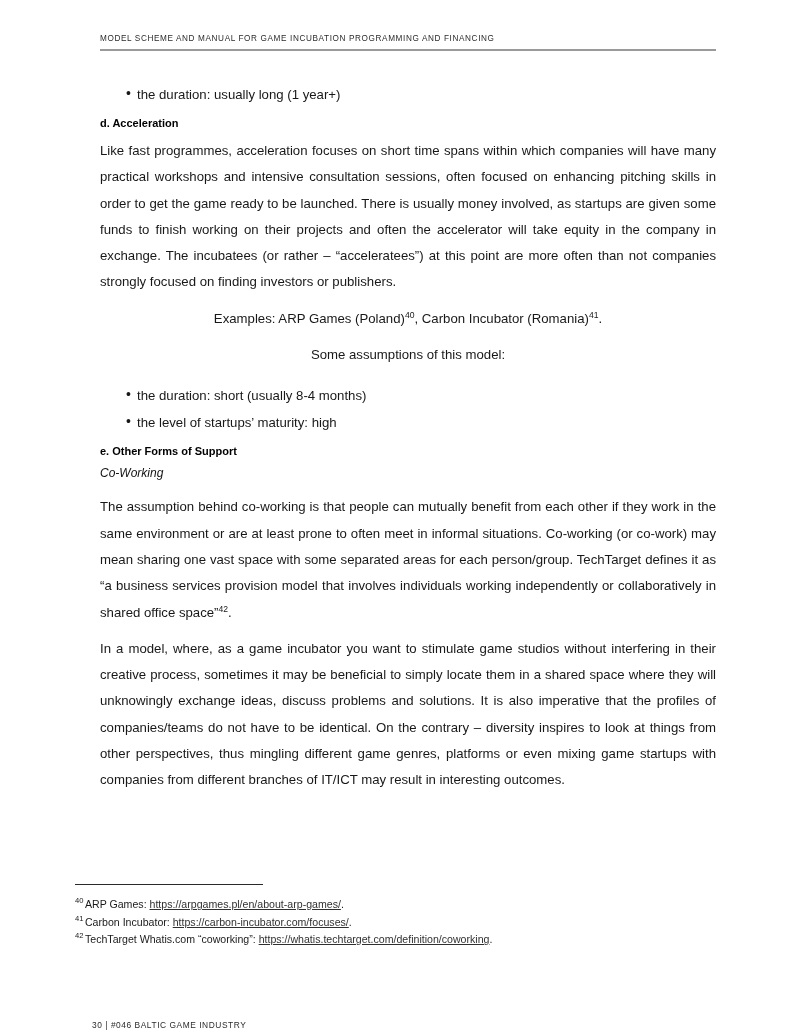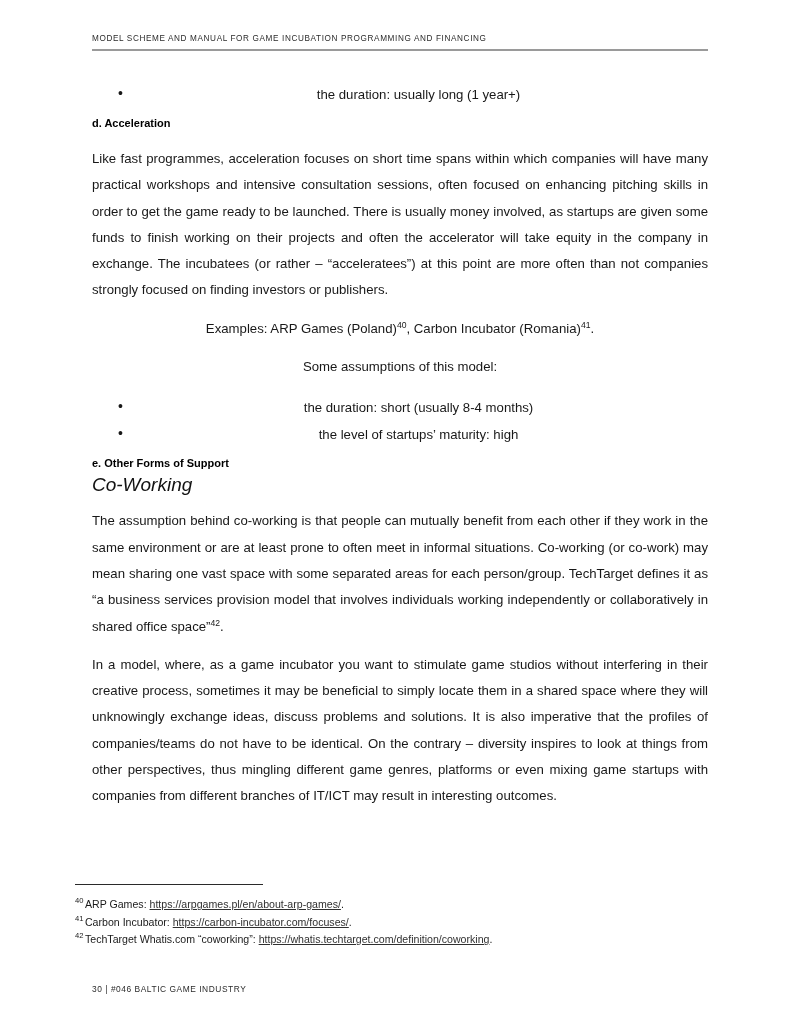--- a/index.html
+++ b/index.html
@@ -14,21 +14,21 @@
   .page {
     position: relative;
     width: 800px;
     height: 1035px;
     background: #ffffff;
     overflow: hidden;
     box-sizing: border-box;
   }
   .content {
     position: absolute;
-    left: 92px;
+    left: 100px;
     top: 0;
     width: 616px;
   }
 
   
   .header-zone {
     padding-top: 34px;
   }
   .header-title {
     font-size: 8.2px;
@@ -45,21 +45,21 @@
   }
 
   
   .body-block {
     margin-top: 30px;
   }
   p.para {
     font-size: 13.2px;
     line-height: 26.3px;
     text-align: justify;
-    margin: 12px 0 10px 0;
+    margin: 4px 0 10px 0;
     color: #181818;
     hyphens: none;
   }
   p.para.nojust {
     text-align: center;
   }
 
   h2.heading {
     font-size: 11px;
     font-weight: bold;
@@ -70,32 +70,31 @@
   }
   .h-accel {
     margin-top: 28px;
     margin-bottom: 10px;
   }
   .h-other {
     margin-top: 34px;
     margin-bottom: 6px;
   }
   .subheading {
-    font-size: 19px;
+    font-size: 12px;
     font-style: italic;
     color: #121212;
     margin: 0 0 10px 0;
     line-height: 22px;
   }
 
   ul.bullets {
     list-style: none;
     margin: 14px 0 4px 0;
     padding: 0;
-    text-align: center;
   }
   ul.bullets li {
     position: relative;
     font-size: 13.2px;
     line-height: 27px;
     padding-left: 37px;
     color: #181818;
   }
   ul.bullets li::before {
     content: "\2022";
@@ -139,21 +138,21 @@
   }
   a.fn-link {
     color: #303030;
     text-decoration: underline;
   }
 
   
   .page-footer {
     position: absolute;
     left: 92px;
-    top: 984px;
+    top: 1020px;
     font-size: 8.4px;
     letter-spacing: 0.55px;
     color: #2b2b2b;
     white-space: nowrap;
   }
 </style>
 </head>
 <body>
 
 <div class="page">

